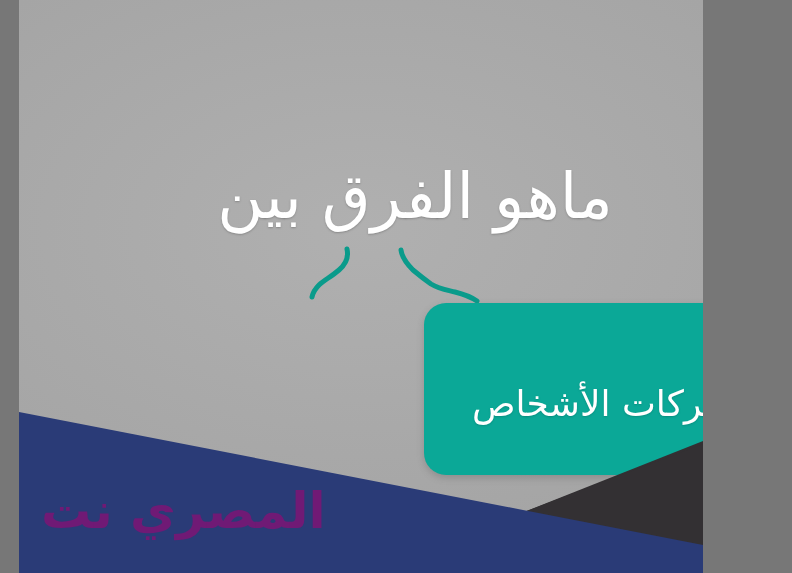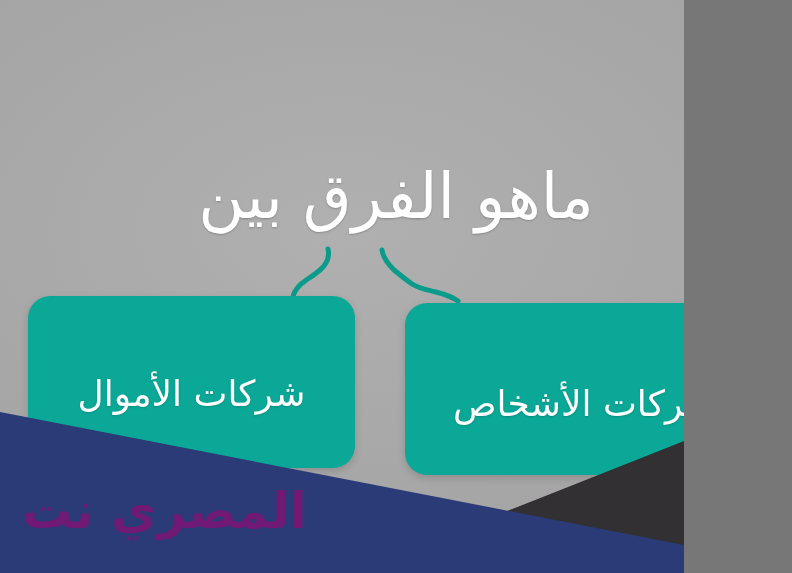--- a/index.html
+++ b/index.html
@@ -8,20 +8,21 @@
     padding: 0;
     background: #777;
   }
   #stage {
     position: relative;
     width: 684px;
     height: 573px;
     overflow: hidden;
     background: #a8a8a8;
     font-family: "DejaVu Sans", "Liberation Sans", sans-serif;
+    margin-left: 19px;
   }
 
   
   #bg-gradient {
     position: absolute;
     inset: 0;
     background:
       radial-gradient(ellipse 120% 90% at 50% 40%, #b0b0b0 0%, #a6a6a6 55%, #9e9e9e 100%);
   }
 
@@ -123,23 +124,20 @@
     <path d="M 328 249 C 330 258, 327 264, 320 270
              C 312 277, 305 280, 300 285
              C 296 289, 294 292, 293 297" fill="none" stroke="#0a9b8b" stroke-width="5" stroke-linecap="round" stroke-linejoin="round"></path>
 
     <path d="M 382 250 C 383 258, 388 264, 394 270
              C 400 275, 405 279, 412 284
              C 420 289, 428 290, 436 292
              C 444 294, 452 297, 458 301" fill="none" stroke="#0a9b8b" stroke-width="5" stroke-linecap="round" stroke-linejoin="round"></path>
   </svg>
 
-  <div class="card" id="card-left" style="background:#0ba897;">
-    <span class="card-label">شركات الأموال</span>
-  </div>
 
   <div class="card" id="card-right" style="background:#0ba897;">
     <span class="card-label">شركات الأشخاص</span>
   </div>
 
   <svg id="banner" viewBox="0 0 792 573">
 
     <polygon points="792,398 792,567 505,512 " fill="#333033"></polygon>
     <polygon points="700,438 792,398 792,567 505,512" fill="#333033"></polygon>
 

